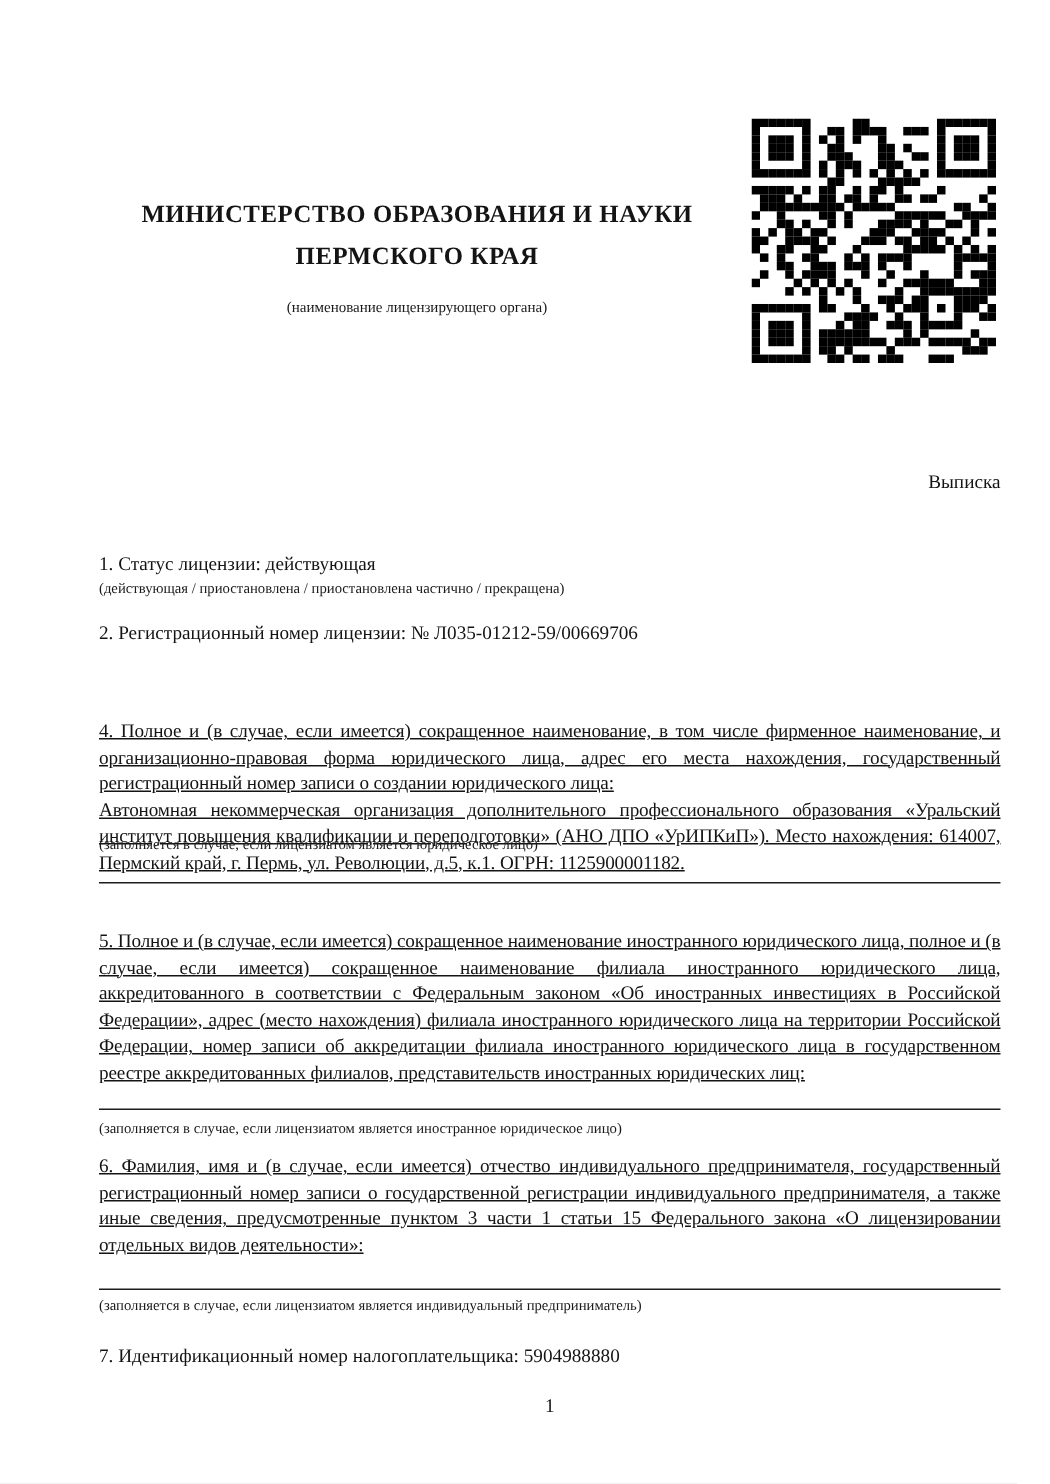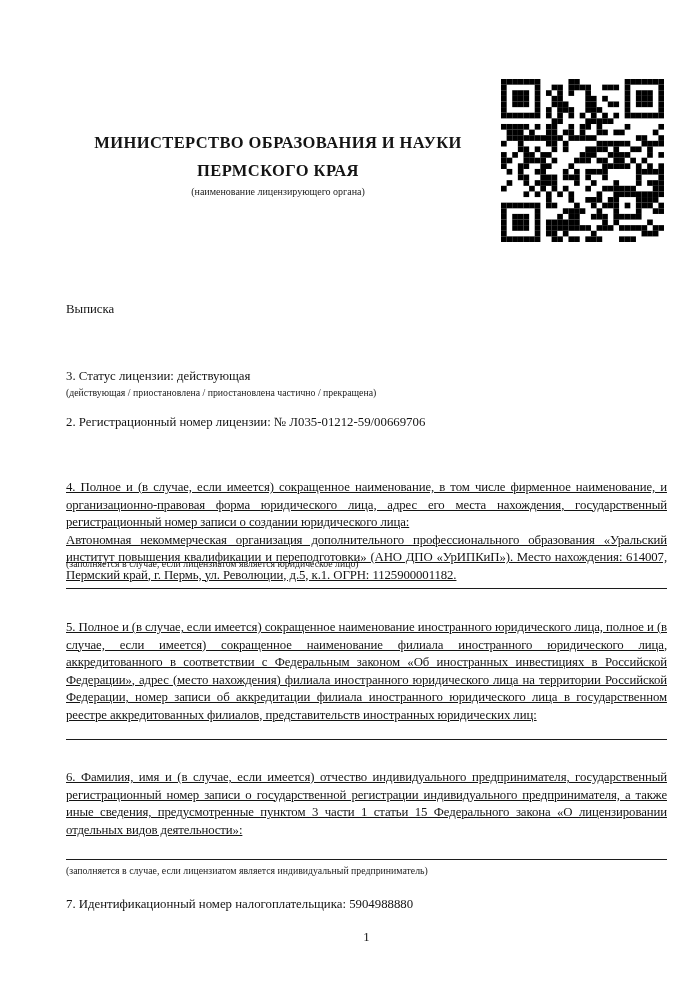--- a/index.html
+++ b/index.html
@@ -13,26 +13,26 @@
     overflow:hidden;
   }
   .ministry{
     position:absolute;left:66px;top:129px;width:424px;
     text-align:center;
   }
   .ministry-name{
     font-weight:bold;font-size:16.5px;line-height:28px;letter-spacing:0.4px;
     white-space:nowrap;
   }
-  .small-caption{font-size:10px;line-height:12px;margin-top:1px;color:#1a1a1a;}
+  .small-caption{font-size:10px;line-height:12px;margin-top:15px;color:#1a1a1a;}
   .qr{position:absolute;left:501px;top:79px;width:163px;height:163px;}
   .qr svg{display:block;}
   .doc-title{
-    position:absolute;left:66px;top:301px;width:601px;
-    text-align:left;font-size:12.8px;line-height:17.5px;
+    position:absolute;left:66px;top:313px;width:601px;
+    text-align:right;font-size:12.8px;line-height:17.5px;
   }
   .item{
     position:absolute;left:66px;width:601px;
     font-size:12.8px;line-height:17.5px;
   }
   .just p{margin:0;text-align:justify;letter-spacing:-0.1px;text-decoration:underline;}
   .item-caption{
     position:absolute;left:66px;width:520px;
     text-align:left;font-size:9.8px;line-height:12px;color:#1a1a1a;
   }
@@ -497,37 +497,38 @@
           <rect x="123.66" y="157.38" width="5.67" height="5.67"></rect>
           <rect x="129.28" y="157.38" width="5.67" height="5.67"></rect>
         </g>
       </svg>
     </div>
 
   <div class="doc-title">
     <div>Выписка</div>
   </div>
 
-  <div class="item" id="item1">3. Статус лицензии: действующая</div>
+  <div class="item" id="item1">1. Статус лицензии: действующая</div>
   <div class="item-caption" id="cap1">(действующая / приостановлена / приостановлена частично / прекращена)</div>
 
   <div class="item" id="item2">2. Регистрационный номер лицензии: № Л035-01212-59/00669706</div>
 
 
   <div class="item just" id="item4">
     <p>4. Полное и (в случае, если имеется) сокращенное наименование, в том числе фирменное наименование, и организационно-правовая форма юридического лица, адрес его места нахождения, государственный регистрационный номер записи о создании юридического лица:</p>
     <p>Автономная некоммерческая организация дополнительного профессионального образования «Уральский институт повышения квалификации и переподготовки» (АНО ДПО «УрИПКиП»). Место нахождения: 614007, Пермский край, г. Пермь, ул. Революции, д.5, к.1. ОГРН: 1125900001182.</p>
   </div>
   <div class="rule" id="rule4"></div>
   <div class="item-caption" id="cap4">(заполняется в случае, если лицензиатом является юридическое лицо)</div>
 
   <div class="item just" id="item5">
     <p>5. Полное и (в случае, если имеется) сокращенное наименование иностранного юридического лица, полное и (в случае, если имеется) сокращенное наименование филиала иностранного юридического лица, аккредитованного в соответствии с Федеральным законом «Об иностранных инвестициях в Российской Федерации», адрес (место нахождения) филиала иностранного юридического лица на территории Российской Федерации, номер записи об аккредитации филиала иностранного юридического лица в государственном реестре аккредитованных филиалов, представительств иностранных юридических лиц:</p>
   </div>
   <div class="rule" id="rule5"></div>
+  <div class="item-caption" id="cap5">(заполняется в случае, если лицензиатом является иностранное юридическое лицо)</div>
 
   <div class="item just" id="item6">
     <p>6. Фамилия, имя и (в случае, если имеется) отчество индивидуального предпринимателя, государственный регистрационный номер записи о государственной регистрации индивидуального предпринимателя, а также иные сведения, предусмотренные пунктом 3 части 1 статьи 15 Федерального закона «О лицензировании отдельных видов деятельности»:</p>
   </div>
   <div class="rule" id="rule6"></div>
   <div class="item-caption" id="cap6">(заполняется в случае, если лицензиатом является индивидуальный предприниматель)</div>
 
   <div class="item" id="item7">7. Идентификационный номер налогоплательщика: 5904988880</div>
 
   <div class="page-number">1</div>

